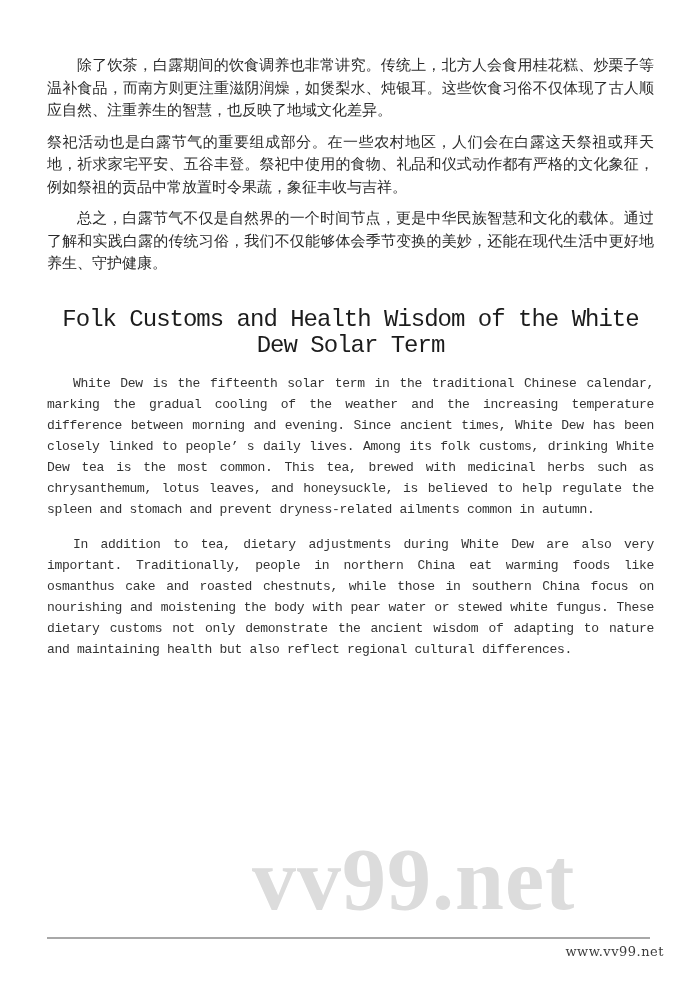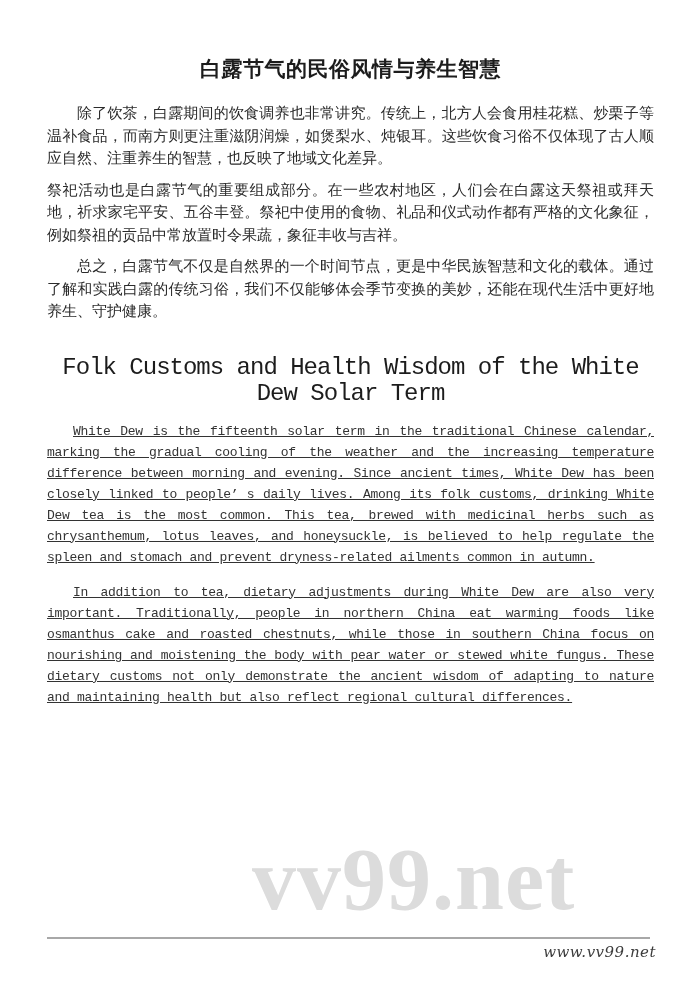--- a/index.html
+++ b/index.html
@@ -48,21 +48,20 @@
   }
   p.en {
     margin: 0 0 14px 0;
     font-family: "Liberation Mono", "DejaVu Sans Mono", monospace;
     font-size: 13px;
     line-height: 21px;
     letter-spacing: -0.3px;
     color: #333333;
     text-align: justify;
     text-indent: 2em;
-    text-decoration: underline;
   }
   .watermark {
     position: absolute;
     left: 252px;
     top: 836px;
     z-index: 0;
     font-family: Liberation Serif, serif;
     font-size: 88px;
     line-height: 1;
     font-weight: 700;
@@ -76,40 +75,38 @@
     left: 47px;
     top: 937px;
     width: 603px;
     height: 2px;
     background: #a8a8a8;
     z-index: 2;
   }
   .footer-url {
     position: absolute;
     top: 944px;
-    right: 44px;
+    right: 36px;
     z-index: 2;
     font-family: "DejaVu Serif", "Liberation Serif", serif;
-    font-style: italic;
-    font-size: 15px;
+    font-size: 13px;
     line-height: 16px;
     color: #3c3c3c;
     letter-spacing: 0.5px;
   }
 </style>
 </head>
 <body>
 
 <div class="page">
 
   <div class="watermark">vv99.net</div>
 
   <div class="content">
 
-    <h1 class="cn-title">白露节气的民俗风情与养生智慧</h1>
 
 
     <p class="cn">除了饮茶，白露期间的饮食调养也非常讲究。传统上，北方人会食用桂花糕、炒栗子等温补食品，而南方则更注重滋阴润燥，如煲梨水、炖银耳。这些饮食习俗不仅体现了古人顺应自然、注重养生的智慧，也反映了地域文化差异。</p>
 
     <p class="cn flush">祭祀活动也是白露节气的重要组成部分。在一些农村地区，人们会在白露这天祭祖或拜天地，祈求家宅平安、五谷丰登。祭祀中使用的食物、礼品和仪式动作都有严格的文化象征，例如祭祖的贡品中常放置时令果蔬，象征丰收与吉祥。</p>
 
 
     <p class="cn">总之，白露节气不仅是自然界的一个时间节点，更是中华民族智慧和文化的载体。通过了解和实践白露的传统习俗，我们不仅能够体会季节变换的美妙，还能在现代生活中更好地养生、守护健康。</p>
 
     <h2 class="en-title">Folk Customs and Health Wisdom of the White Dew Solar Term</h2>

